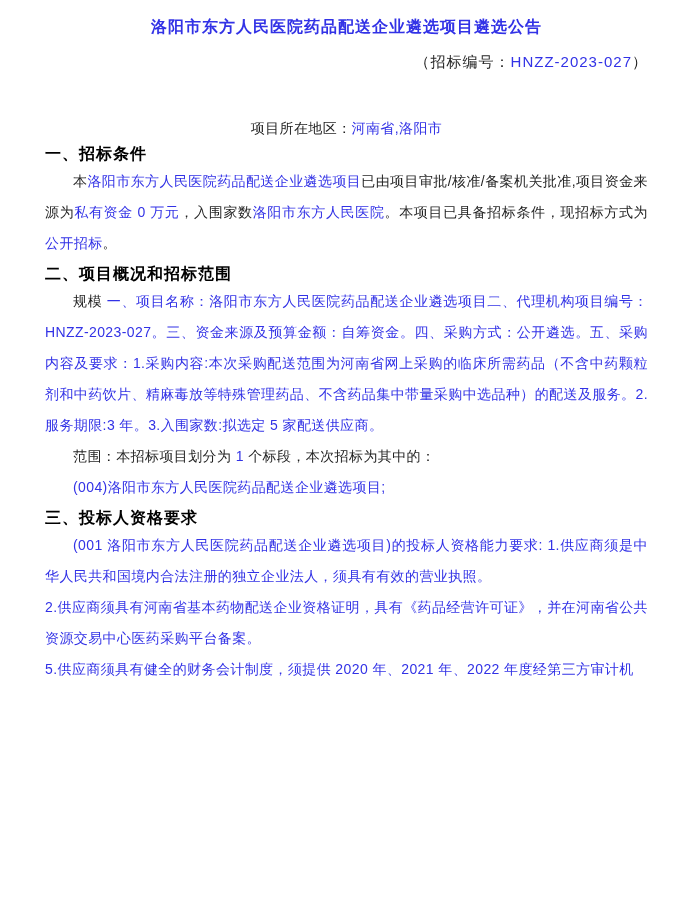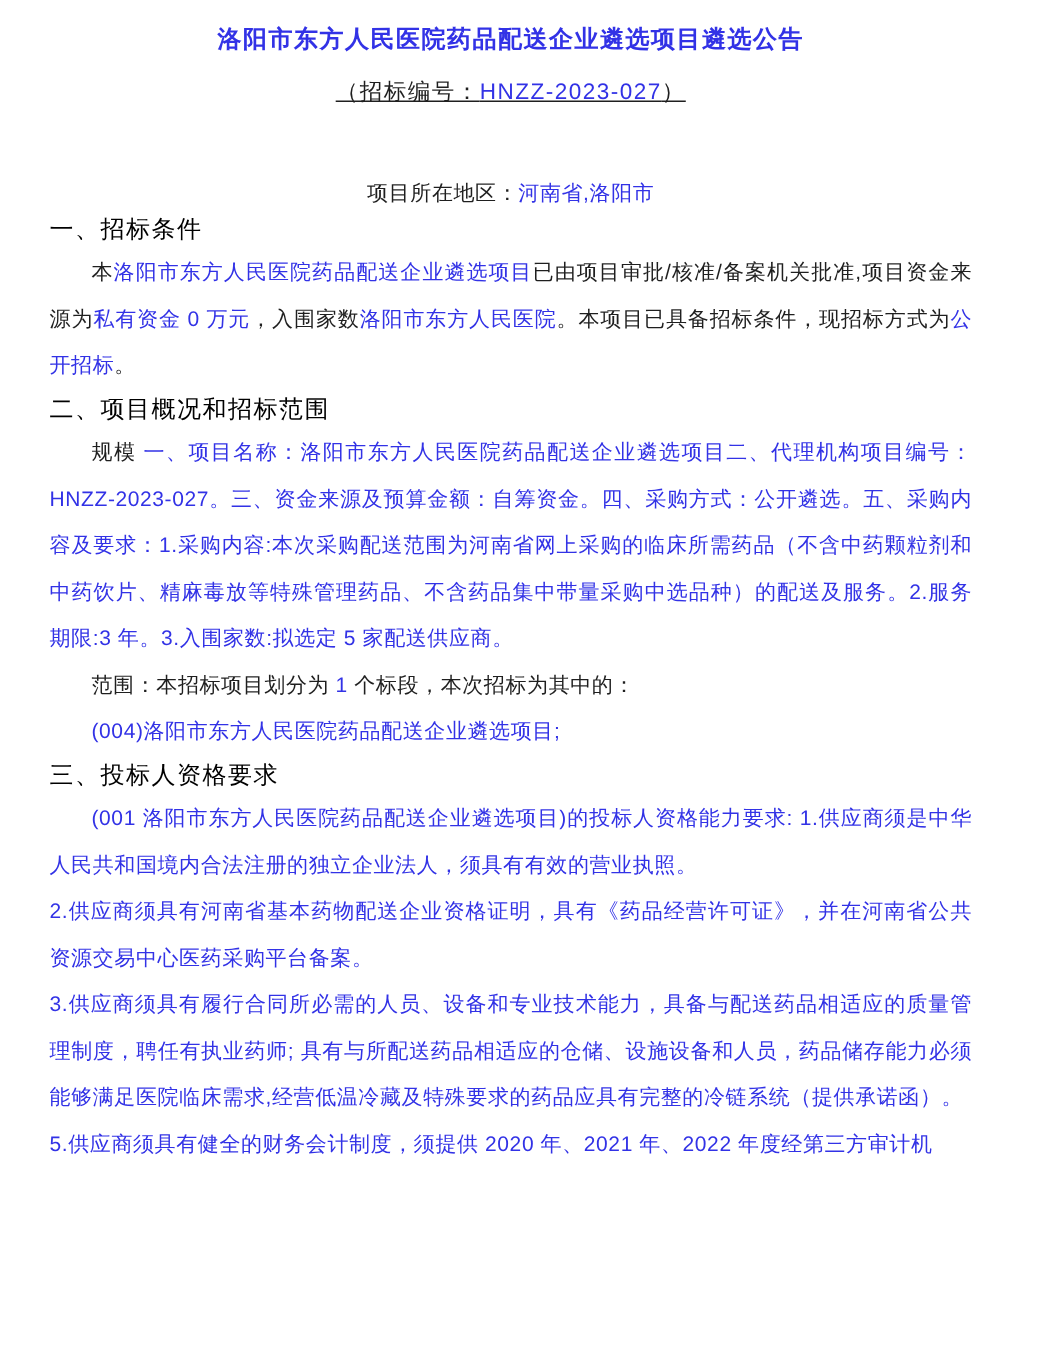--- a/index.html
+++ b/index.html
@@ -1,34 +1,34 @@
 <!DOCTYPE html>
 <html><head>
 <meta charset="utf-8">
 <style>
   :root { --blue:#3232e6; --ink:#1f1f1f; }
   html,body { margin:0; padding:0; background:#ffffff; }
   body { width:700px; height:909px; overflow:hidden; }
   .page {
     box-sizing:border-box; width:700px; height:720px;
-    padding:16px 52px 0 33px;
+    padding:16px 52px 0 45px;
     font-family:"Liberation Sans","DejaVu Sans",sans-serif;
     color:var(--ink); background:#ffffff;
   }
   .title {
     margin:0; font-size:16px; line-height:22px; font-weight:bold;
     text-align:center; color:var(--blue); letter-spacing:1px;
   }
   .subtitle {
     margin-top:13px; font-size:15px; line-height:22px;
-    text-align:center; letter-spacing:1px; color:var(--ink);text-decoration:underline;
+    text-align:right; letter-spacing:1px; color:var(--ink);
   }
   .region { margin:44px 0 0 0; font-size:14px; line-height:22px; letter-spacing:0.4px;text-align:center; }
   h2.sec {
-    margin:3px 0 0 0; font-size:16px; line-height:24px; font-weight:normal;
+    margin:3px 0 0 0; font-size:16px; line-height:24px; font-weight:bold;
     color:#000; letter-spacing:1px;
   }
   p.para {
     margin:0; font-size:14px; line-height:31px;
     text-align:justify; letter-spacing:0.4px;
   }
   .indent { text-indent:2em; }
   .blue { color:var(--blue); }
 </style>
 </head>
@@ -51,16 +51,15 @@
   <p class="para indent"><span>规模 </span><span class="blue">一、项目名称：洛阳市东方人民医院药品配送企业遴选项目二、代理机构项目编号：HNZZ-2023-027。三、资金来源及预算金额：自筹资金。四、采购方式：公开遴选。五、采购内容及要求：1.采购内容:本次采购配送范围为河南省网上采购的临床所需药品（不含中药颗粒剂和中药饮片、精麻毒放等特殊管理药品、不含药品集中带量采购中选品种）的配送及服务。2.服务期限:3 年。3.入围家数:拟选定 5 家配送供应商。</span></p>
 
   <p class="para indent"><span>范围：本招标项目划分为 </span><span class="blue">1</span><span> 个标段，本次招标为其中的：</span></p>
 
   <p class="para indent blue">(004)洛阳市东方人民医院药品配送企业遴选项目;</p>
 
   <h2 class="sec">三、投标人资格要求</h2>
 
   <p class="para indent blue">(001 洛阳市东方人民医院药品配送企业遴选项目)的投标人资格能力要求: 1.供应商须是中华人民共和国境内合法注册的独立企业法人，须具有有效的营业执照。</p>
   <p class="para blue">2.供应商须具有河南省基本药物配送企业资格证明，具有《药品经营许可证》，并在河南省公共资源交易中心医药采购平台备案。</p>
-  <p class="para blue">3.供应商须具有履行合同所必需的人员、设备和专业技术能力，具备与配送药品相适应的质量管理制度，聘任有执业药师; 具有与所配送药品相适应的仓储、设施设备和人员，药品储存能力必须能够满足医院临床需求,经营低温冷藏及特殊要求的药品应具有完整的冷链系统（提供承诺函）。</p>
   <p class="para blue">5.供应商须具有健全的财务会计制度，须提供 2020 年、2021 年、2022 年度经第三方审计机</p>
 
 </div>
 
 </body></html>

